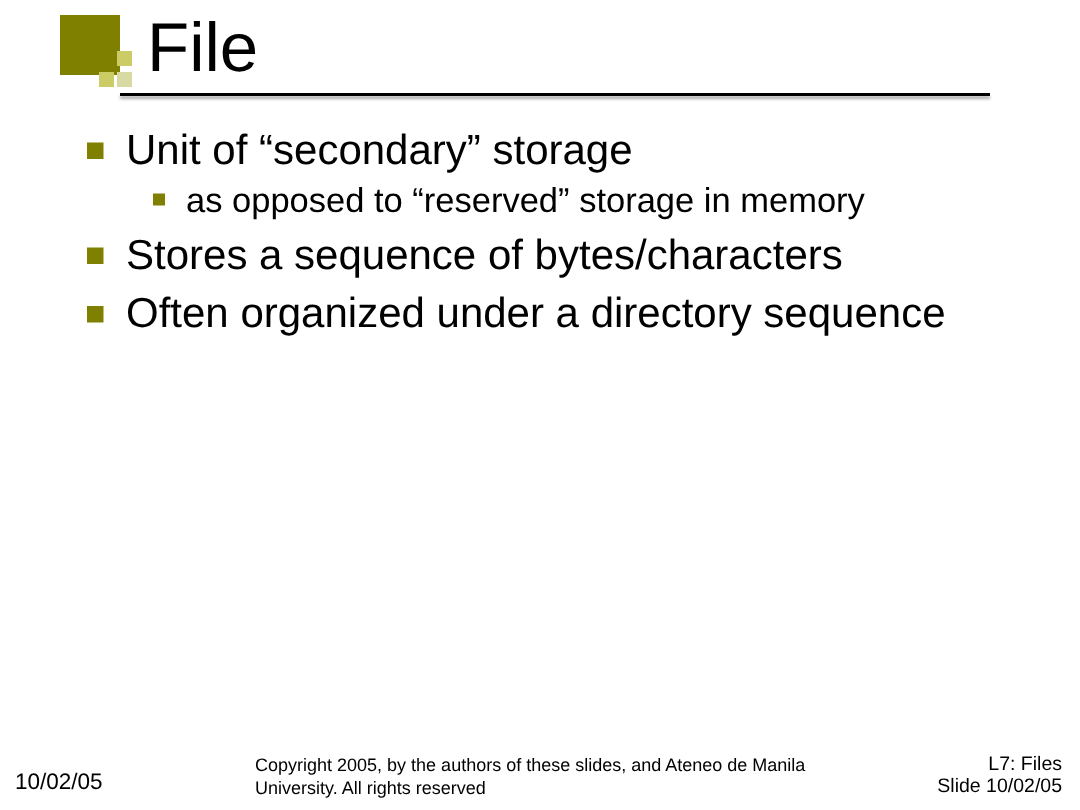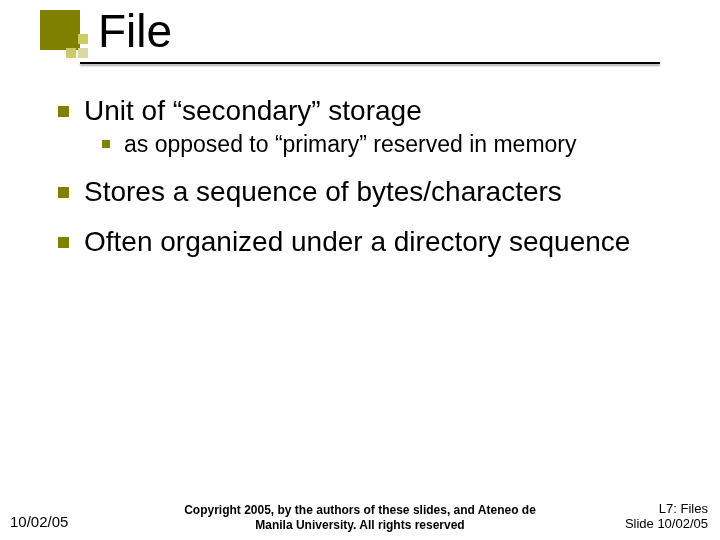--- a/index.html
+++ b/index.html
@@ -68,21 +68,21 @@
   }
   .body {
     position: absolute;
     left: 50px;
     top: 78px;
     width: 640px;
     font-size: 28px;
     line-height: 1.22;
   }
   .lvl1 {
-    margin: 16px 0 2px 0;
+    margin: 5px 0 2px 0;
     padding-left: 34px;
     position: relative;
   }
   .lvl1::before {
     content: "";
     position: absolute;
     left: 8px;
     top: 12px;
     width: 11px;
     height: 11px;
@@ -116,24 +116,23 @@
     position: absolute;
     left: 10px;
     bottom: 2px;
     font-size: 15px;
   }
   .footer .copy {
     position: absolute;
     left: 170px;
     right: 170px;
     bottom: 0;
-    text-align: center;
+    text-align: left;
     font-size: 12px;
     line-height: 1.2;
-    font-weight: bold;
   }
   .footer .right {
     position: absolute;
     right: 12px;
     bottom: 0;
     text-align: right;
     font-size: 13px;
     line-height: 1.2;
   }
   .bold { font-weight: bold; }
@@ -150,21 +149,21 @@
     <div class="sm-sq-2"></div>
     <div class="sm-sq-3"></div>
   </div>
 
   <div class="title">File</div>
   <div class="title-rule"></div>
 
   <div class="body">
 
     <div class="lvl1">Unit of “secondary” storage</div>
-    <div class="lvl2">as opposed to “primary” reserved in memory</div>
+    <div class="lvl2">as opposed to “reserved” storage in memory</div>
 
     <div class="lvl1">Stores a sequence of bytes/characters</div>
 
 
     <div class="lvl1">Often organized under a directory sequence</div>
 
   </div>
 
   <div class="footer">
     <div class="date">10/02/05</div>

